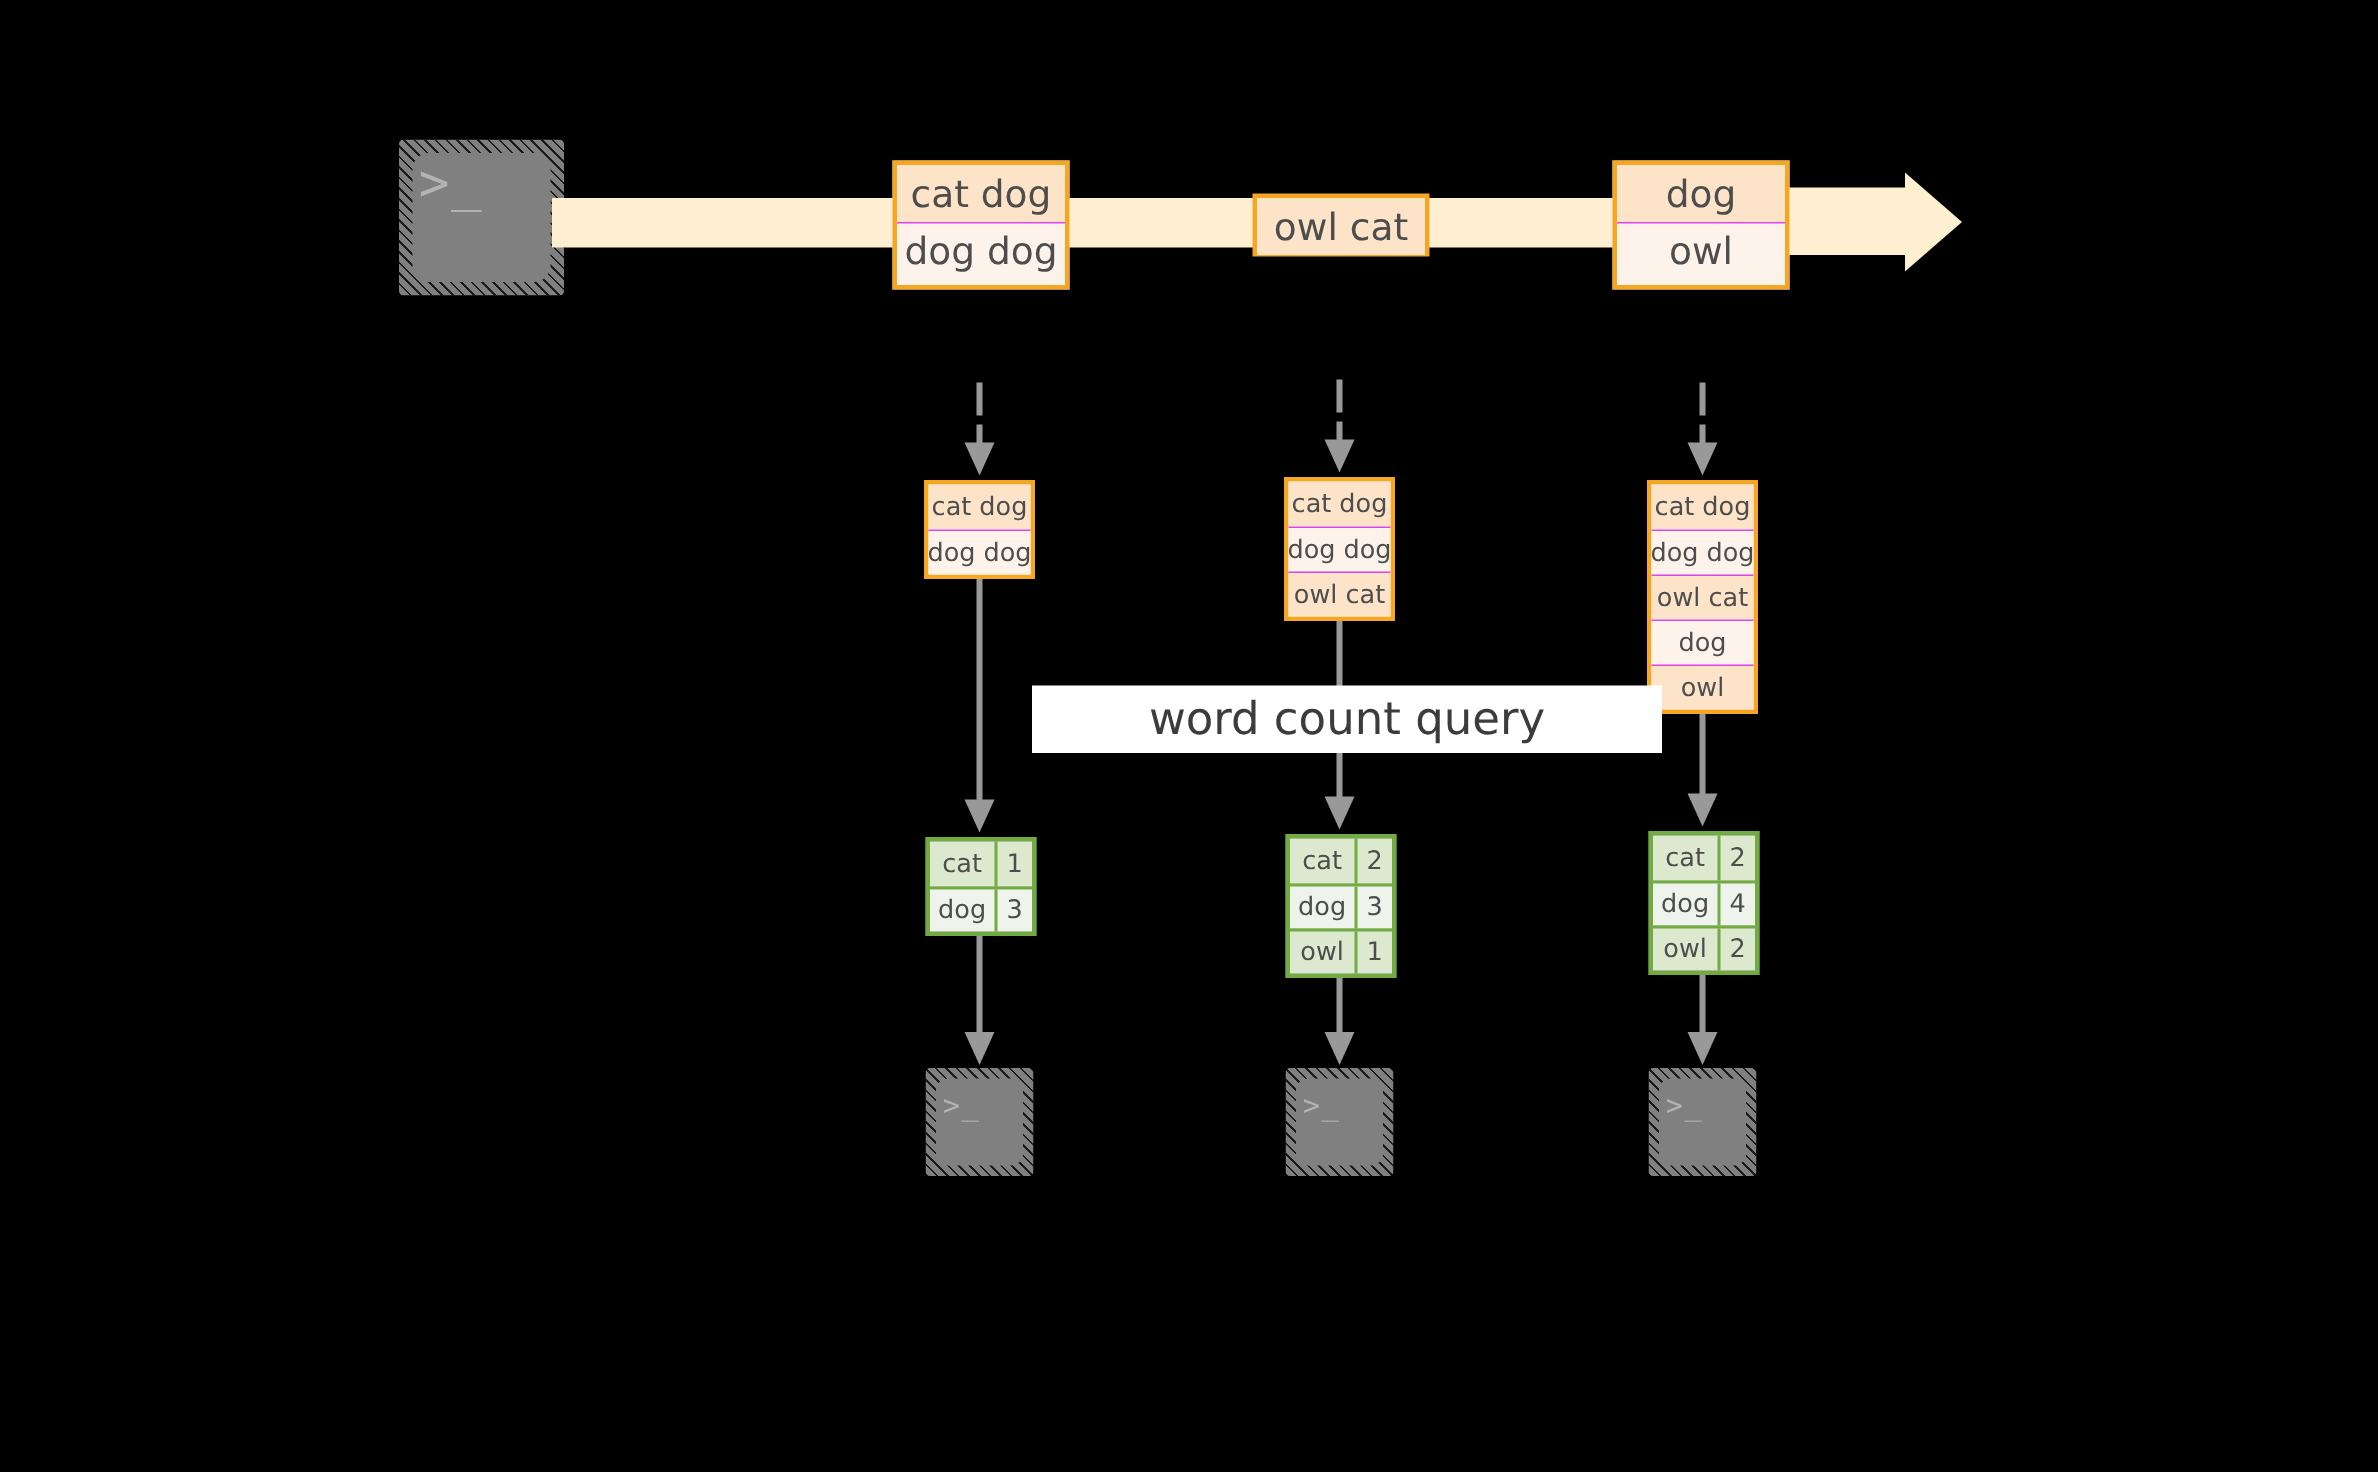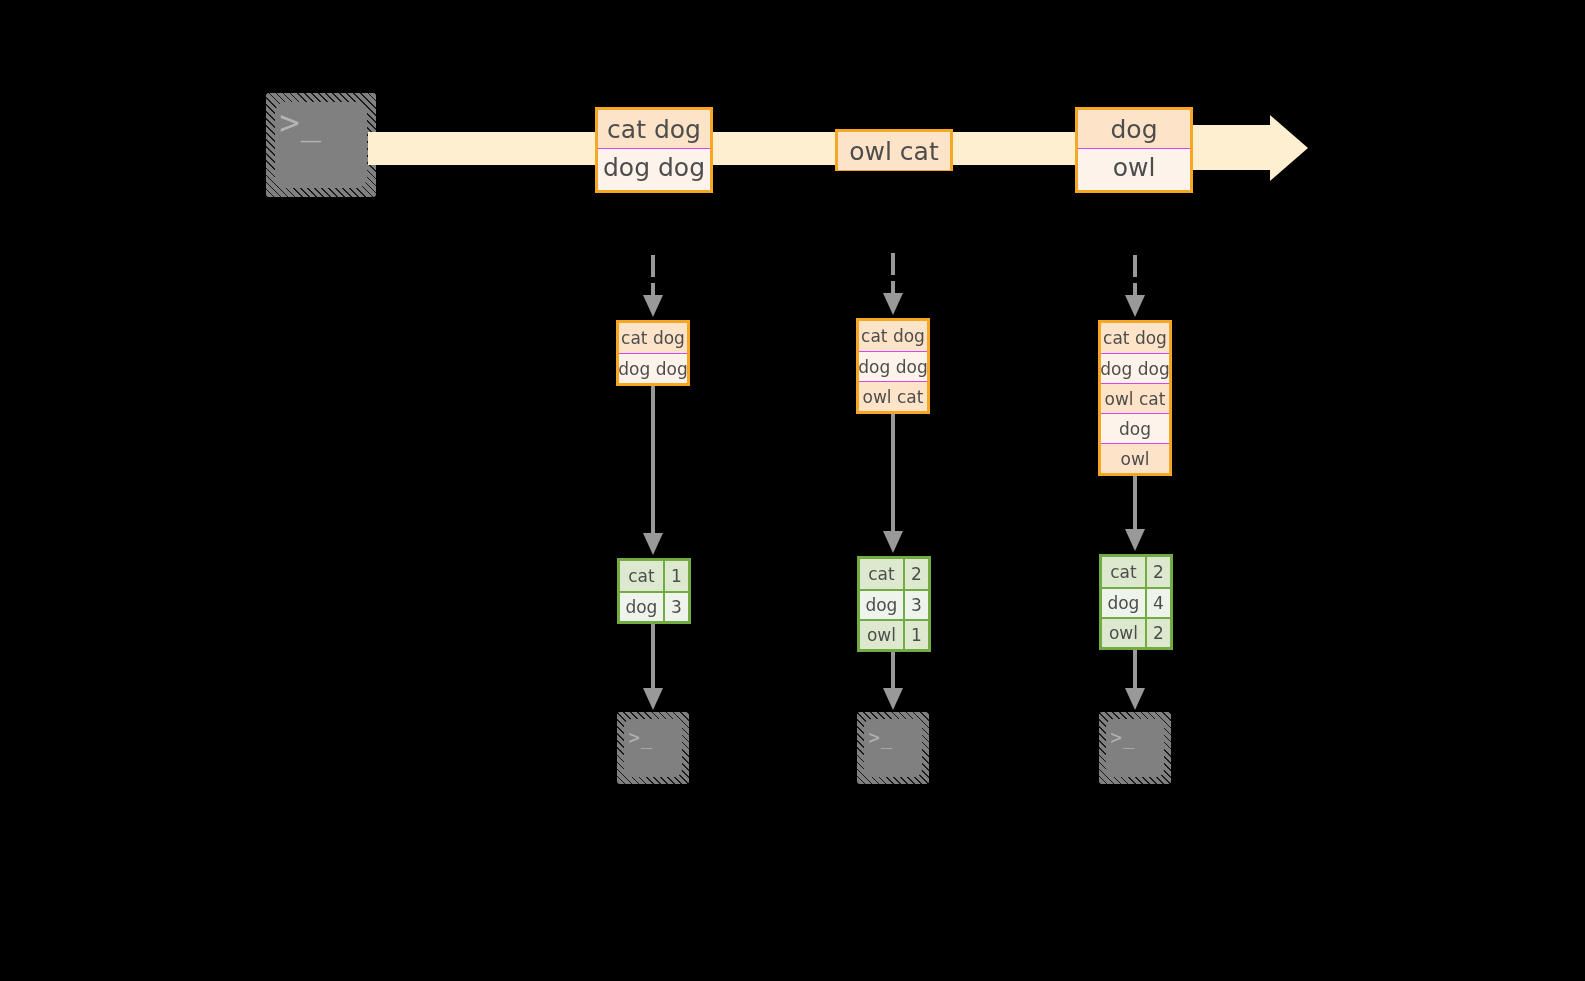--- a/index.html
+++ b/index.html
@@ -283,14 +283,15 @@
   </div>
 
   <div class="conn" style="left:1133px; top:650px; height:44px;"></div>
   <div class="arrow-head-down" style="left:1125px; top:688px;"></div>
 
   <div class="terminal small" style="left:1099px; top:712px; width:72px; height:72px;">
     <div class="inner"></div>
     <div class="prompt">&gt;_</div>
   </div>
 
+  <div class="query-label" style="left:688px; top:457px; width:420px; height:45px;">word count query</div>
 
 </div>
 
 </body></html>

